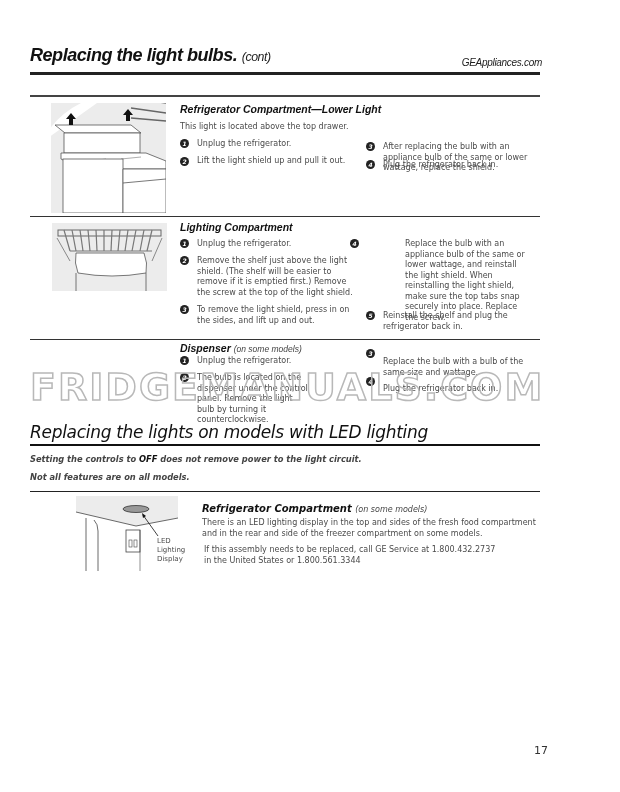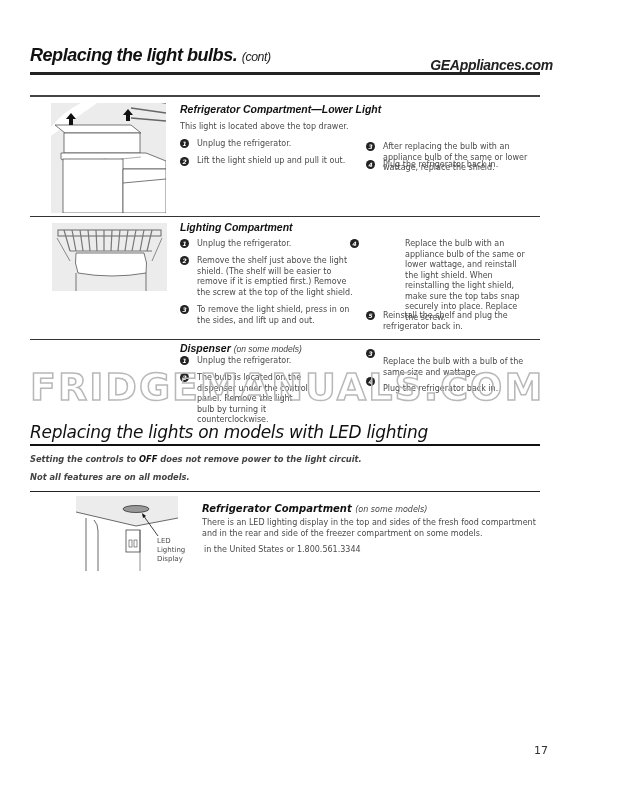--- a/index.html
+++ b/index.html
@@ -1,20 +1,20 @@
 <!DOCTYPE html>
 <html><head>
 <meta charset="utf-8">
 <style>
   html, body { margin: 0; padding: 0; background: #fff; }
   body { width: 620px; height: 792px; position: relative; overflow: hidden; font-family: "DejaVu Sans", sans-serif; color: #444; }
   .abs { position: absolute; }
   .hdr-title { left: 30px; top: 44px; font-family: "Liberation Sans", sans-serif; font-weight: bold; font-style: italic; font-size: 19px; color: #111; letter-spacing: -0.5px; transform: scaleX(0.95); transform-origin: left; }
   .hdr-title .cont { font-weight: normal; font-size: 13px; color: #222; }
-  .hdr-site { right: 67px; top: 57px; font-family: "Liberation Sans", sans-serif; font-weight: bold; font-style: italic; font-size: 14px; color: #222; letter-spacing: -0.3px; }
+  .hdr-site { right: 78px; top: 57px; font-family: "Liberation Sans", sans-serif; font-weight: normal; font-style: italic; font-size: 10px; color: #222; letter-spacing: -0.3px; }
   .rule { left: 30px; width: 510px; background: #222; }
   .rule.thick { height: 3px; }
   .rule.thin { height: 1px; background: #555; }
   .sec-title { font-family: "Liberation Sans", sans-serif; font-weight: bold; font-style: italic; font-size: 10.5px; color: #111; }
   .sec-title .sub { font-weight: normal; font-size: 8.5px; color: #444; }
   .txt { font-size: 8px; line-height: 10.5px; color: #4a4a4a; }
   .step { position: absolute; display: flex; align-items: flex-start; }
   .bullet { width: 9px; height: 9px; border-radius: 50%; background: #222; color: #fff; font-size: 6px; line-height: 9px; text-align: center; font-weight: bold; flex: none; margin-right: 8px; margin-top: 0px; font-style: italic; }
   .illus { position: absolute; background: #ececec; overflow: hidden; }
   .watermark { left: 30px; top: 365px; width: 520px; font-family: "DejaVu Sans", sans-serif; font-weight: bold; font-size: 38px; color: transparent; -webkit-text-stroke: 1.5px #b8b8b8; letter-spacing: 2px; pointer-events: none; }
@@ -163,16 +163,17 @@
 </div>
 <div class="abs txt" style="left:157px; top:537px; font-size:7px; line-height:9px;">
   <div>LED</div>
   <div>Lighting</div>
   <div>Display</div>
 </div>
 
 <div class="abs sec-title2" style="left:202px; top:503px;"><span>Refrigerator Compartment</span> <span class="sub">(on some models)</span></div>
 <div class="abs txt" style="left:202px; top:518px; width:345px;">There is an LED lighting display in the top and sides of the fresh food compartment and in the rear and side of the freezer compartment on some models.</div>
 <div class="abs txt" style="left:204px; top:545px; width:345px;">
+  <div>If this assembly needs to be replaced, call GE Service at 1.800.432.2737</div>
   <div>in the United States or 1.800.561.3344</div>
 </div>
 
 <div class="abs pagenum">17</div>
 
 </body></html>

